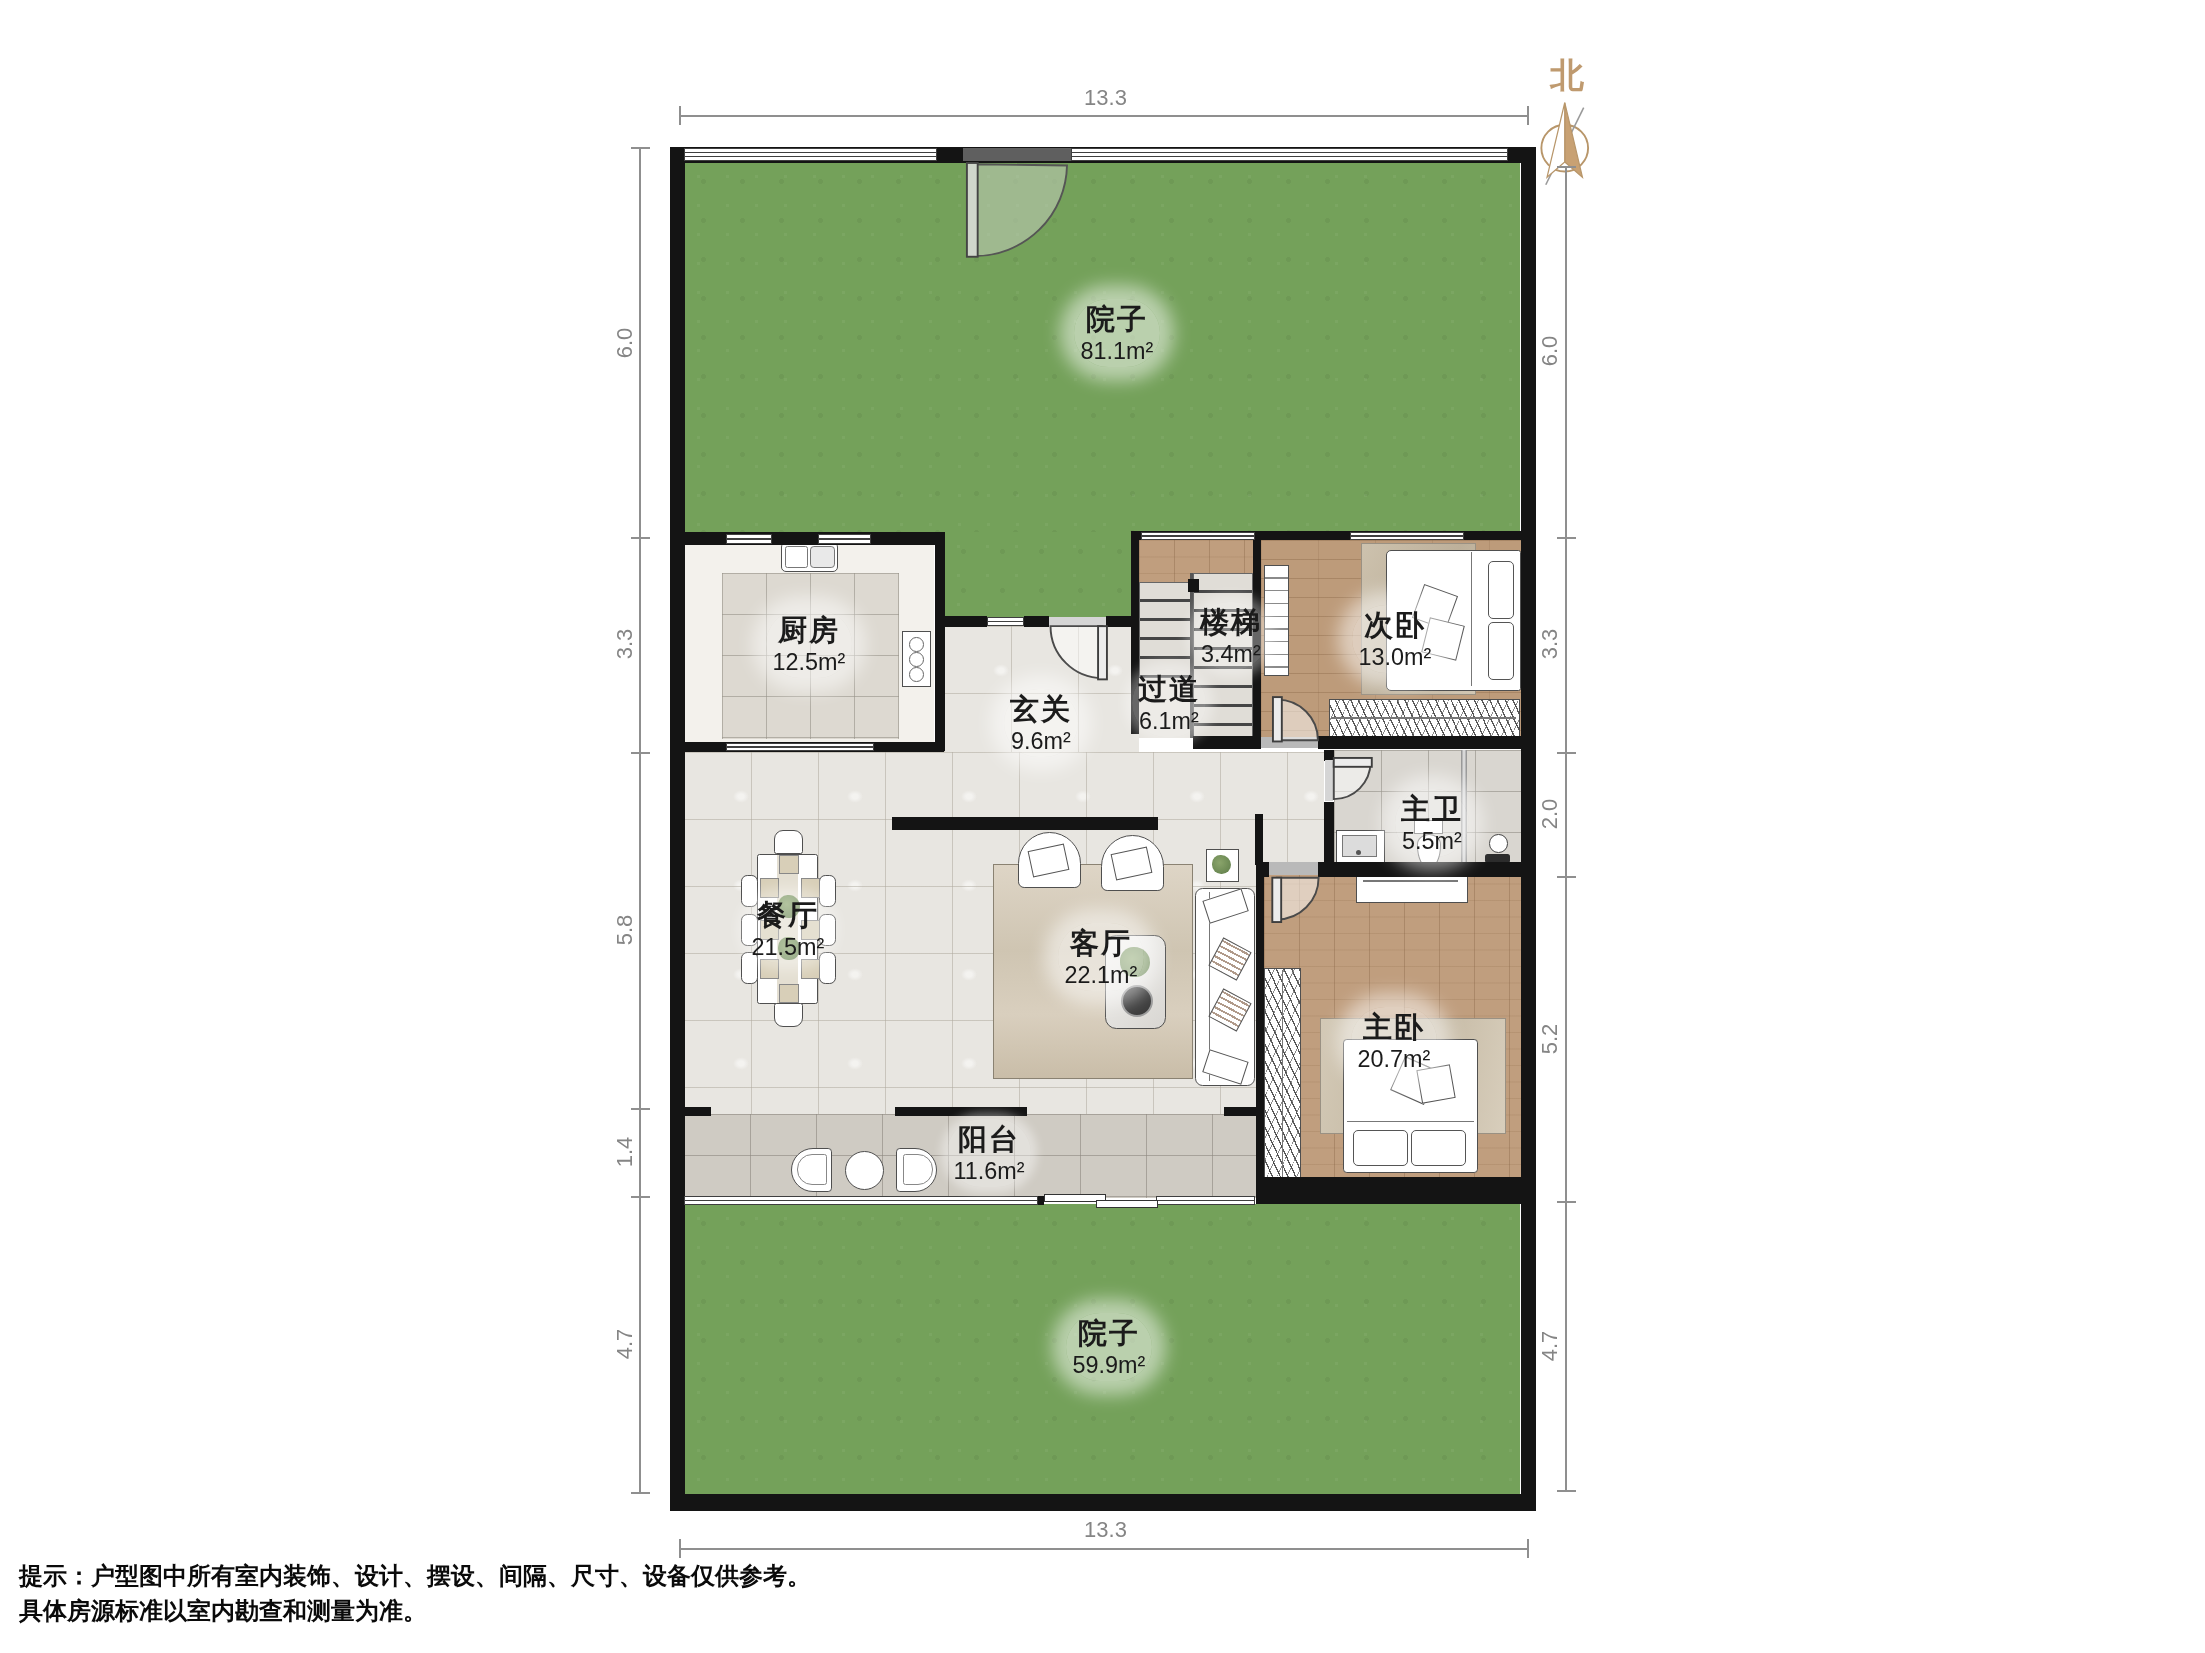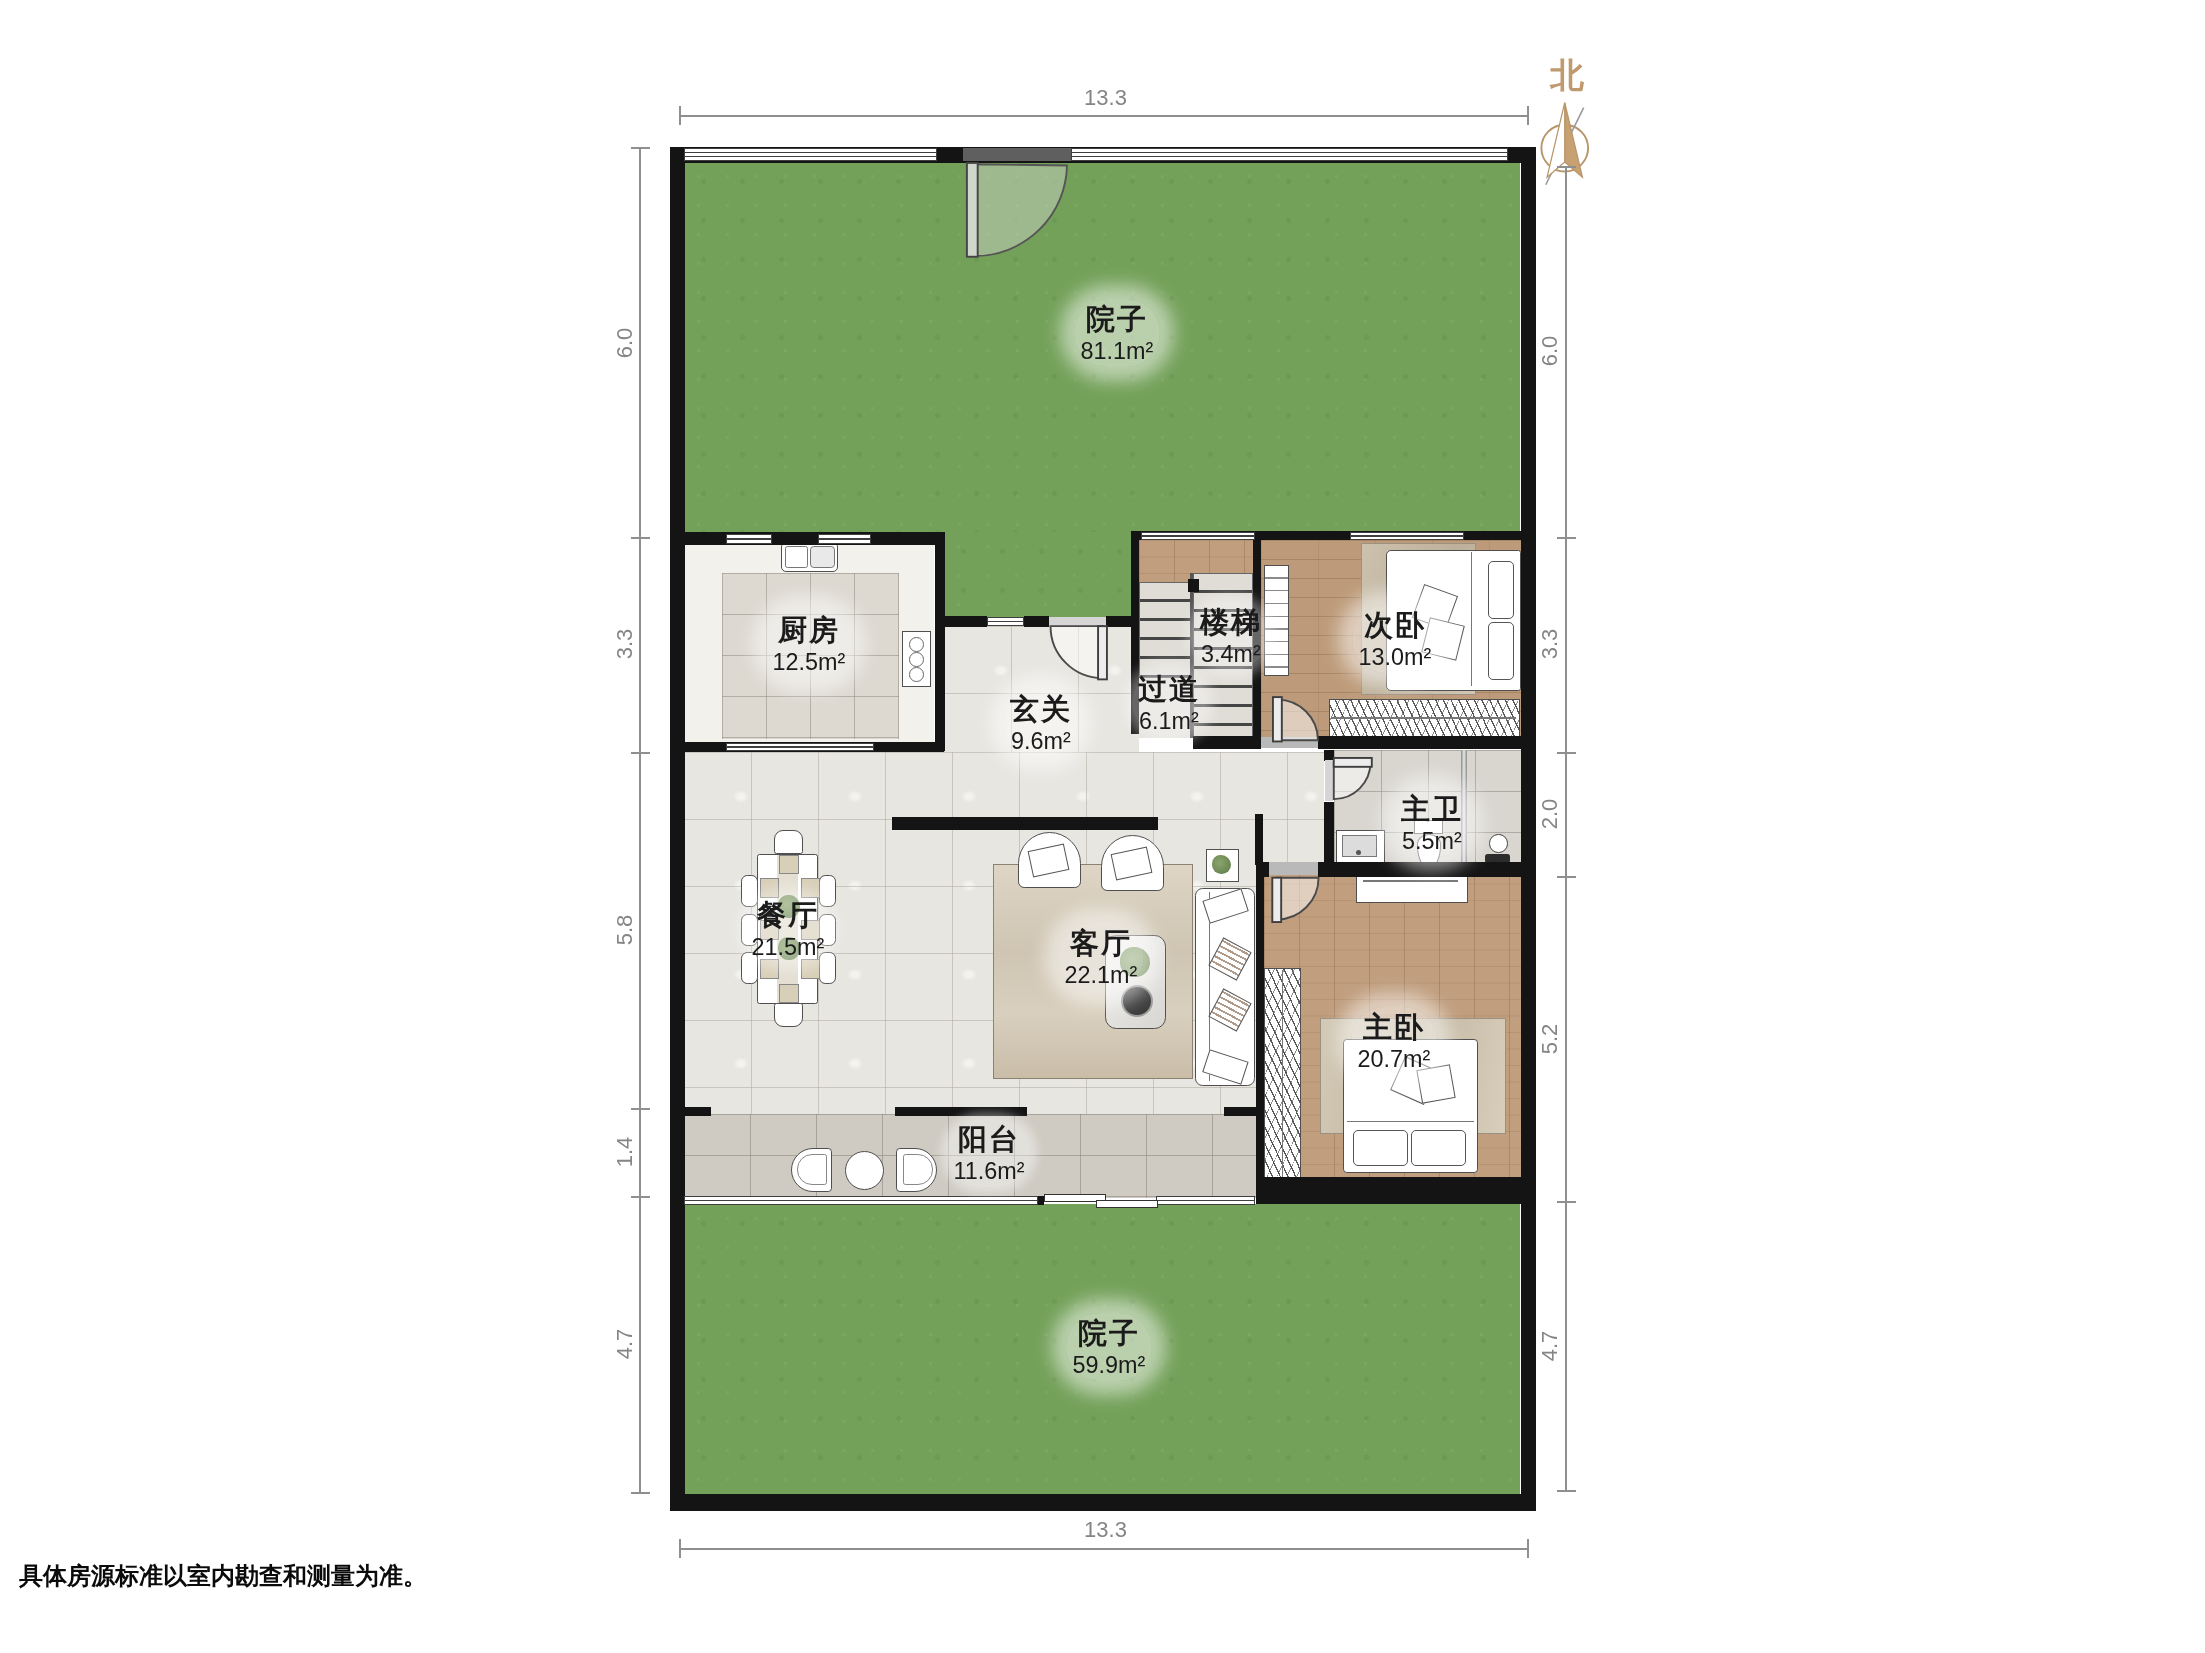--- a/index.html
+++ b/index.html
@@ -267,17 +267,18 @@
 
   <div class="abs" style="left:1544px;top:53px;width:46px;text-align:center;font-size:34px;font-weight:600;color:#bf9a6f;z-index:35;">北</div>
   <svg style="left:1528px;top:90px;" width="76" height="120" viewBox="0 0 120 190">
     <circle cx="58" cy="92" r="37" fill="none" stroke="#b8966a" stroke-width="3"></circle>
     <line x1="28" y1="150" x2="88" y2="28" stroke="#9a9a9a" stroke-width="2.5"></line>
     <polygon points="58,20 86,138 58,114" fill="#c8a173" stroke="#b8966a" stroke-width="2"></polygon>
     <polygon points="58,20 30,138 58,114" fill="#ffffff" stroke="#b8966a" stroke-width="2"></polygon>
   </svg>
 
   <div id="footer">
+    <div>提示：户型图中所有室内装饰、设计、摆设、间隔、尺寸、设备仅供参考。</div>
     <div>具体房源标准以室内勘查和测量为准。</div>
   </div>
 
 </div>
 
 
 </body></html>

